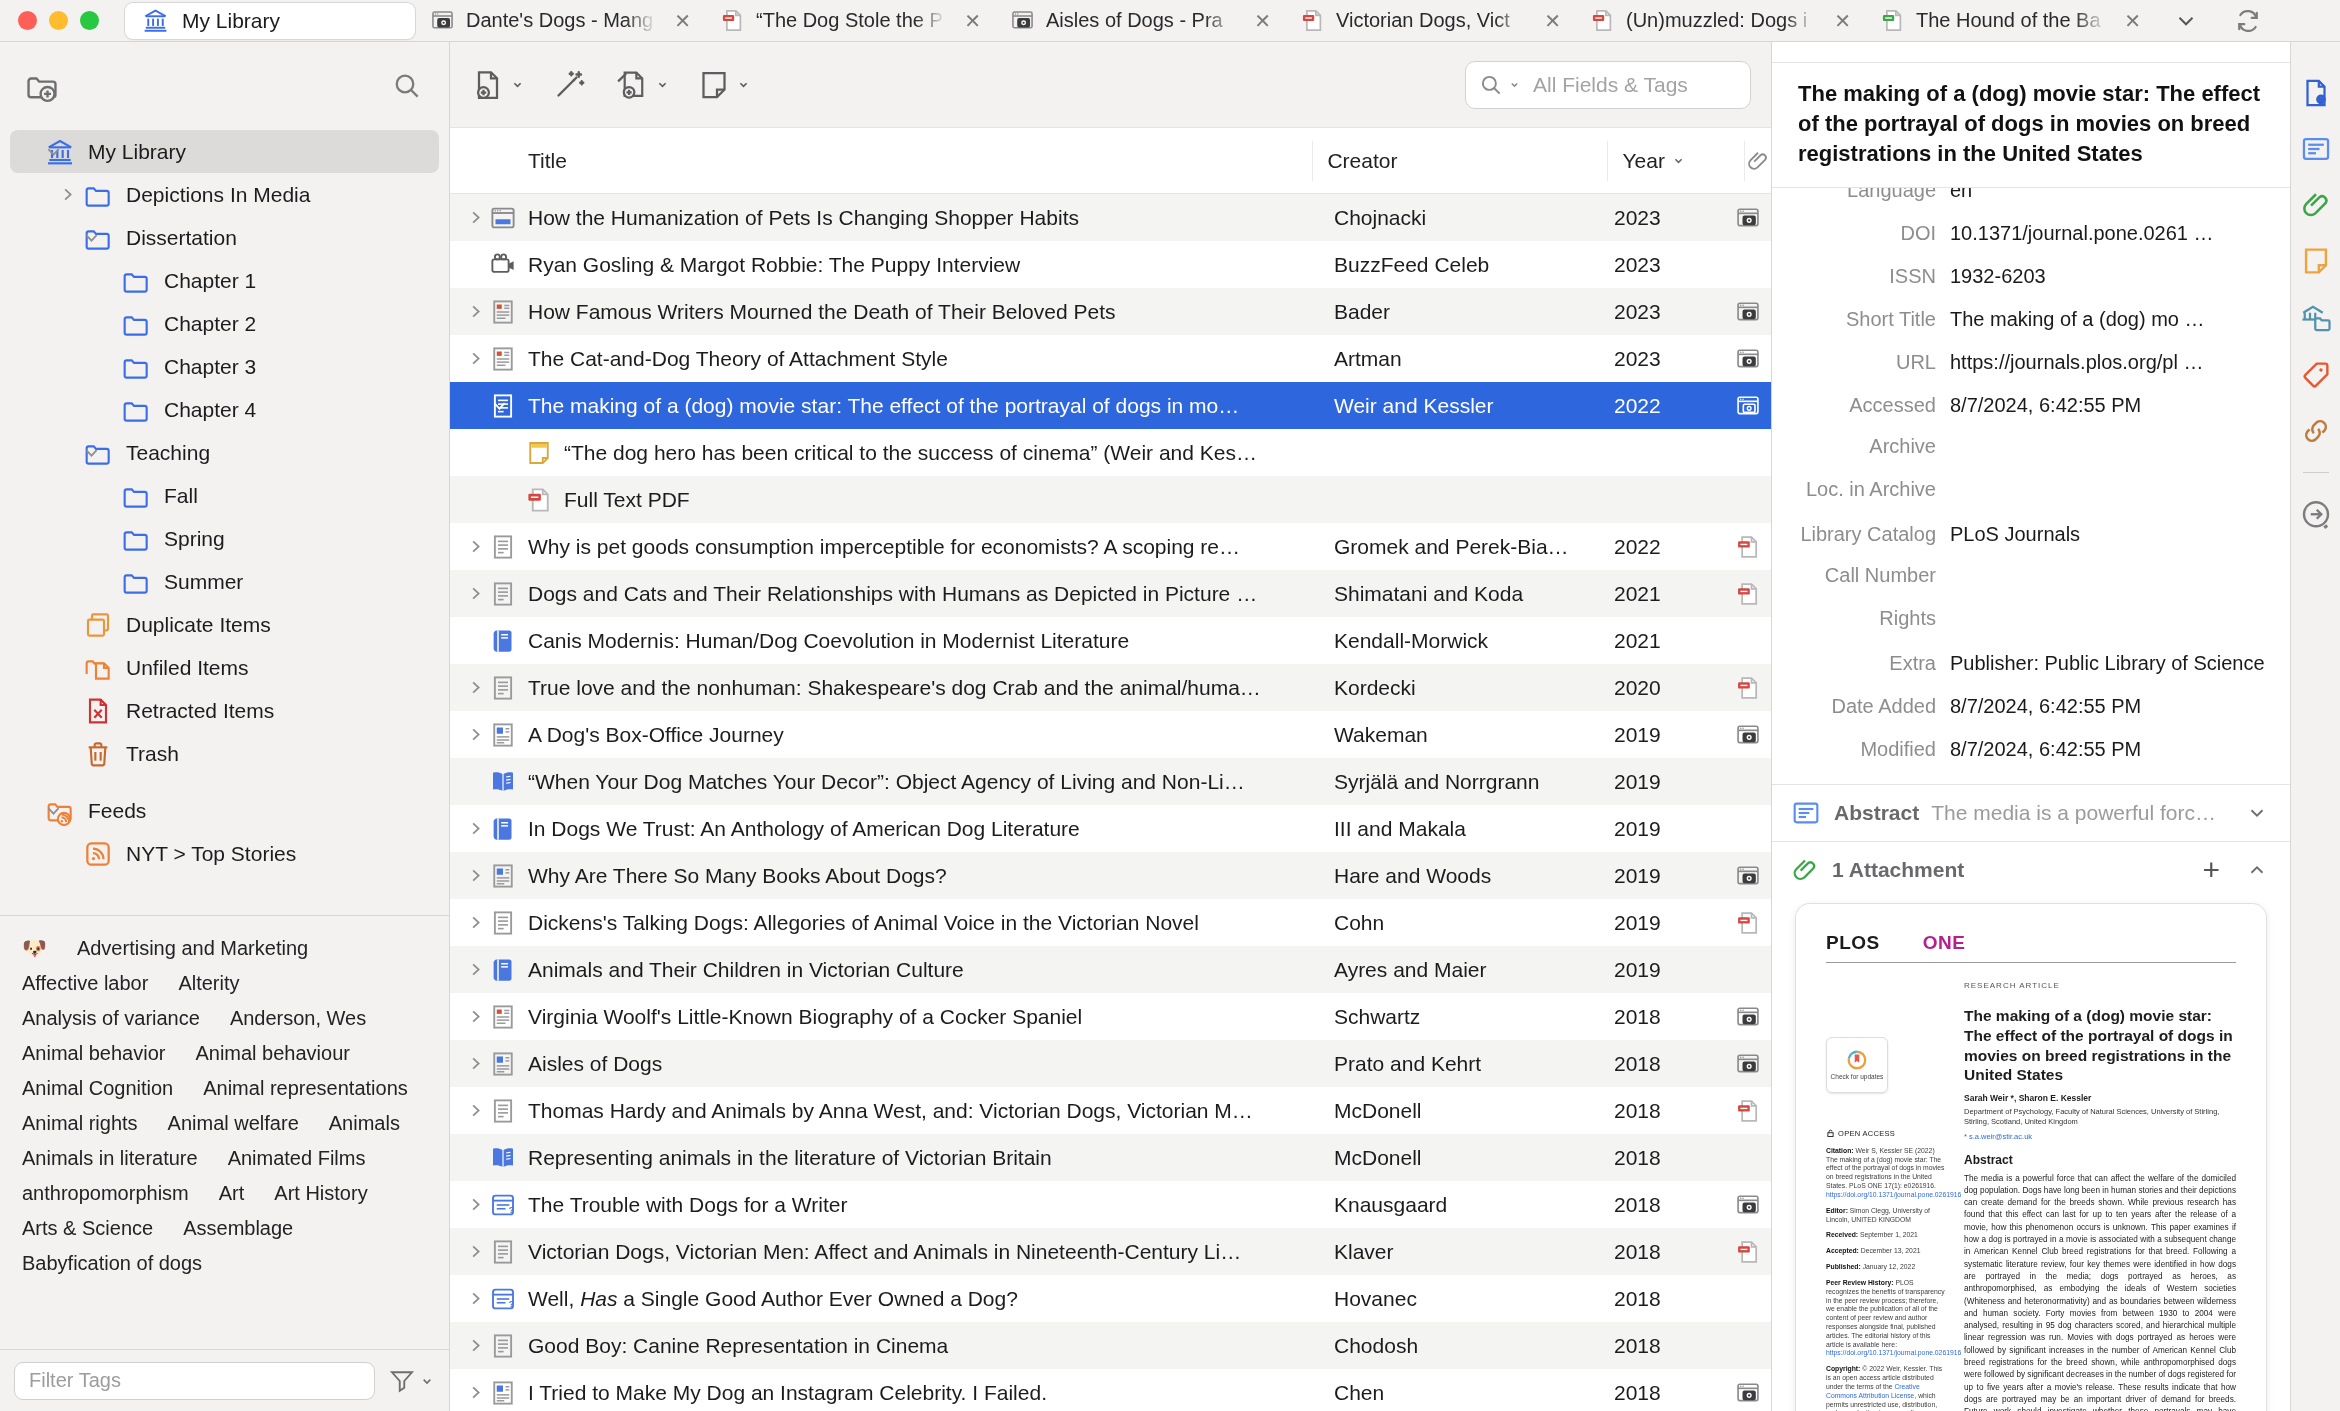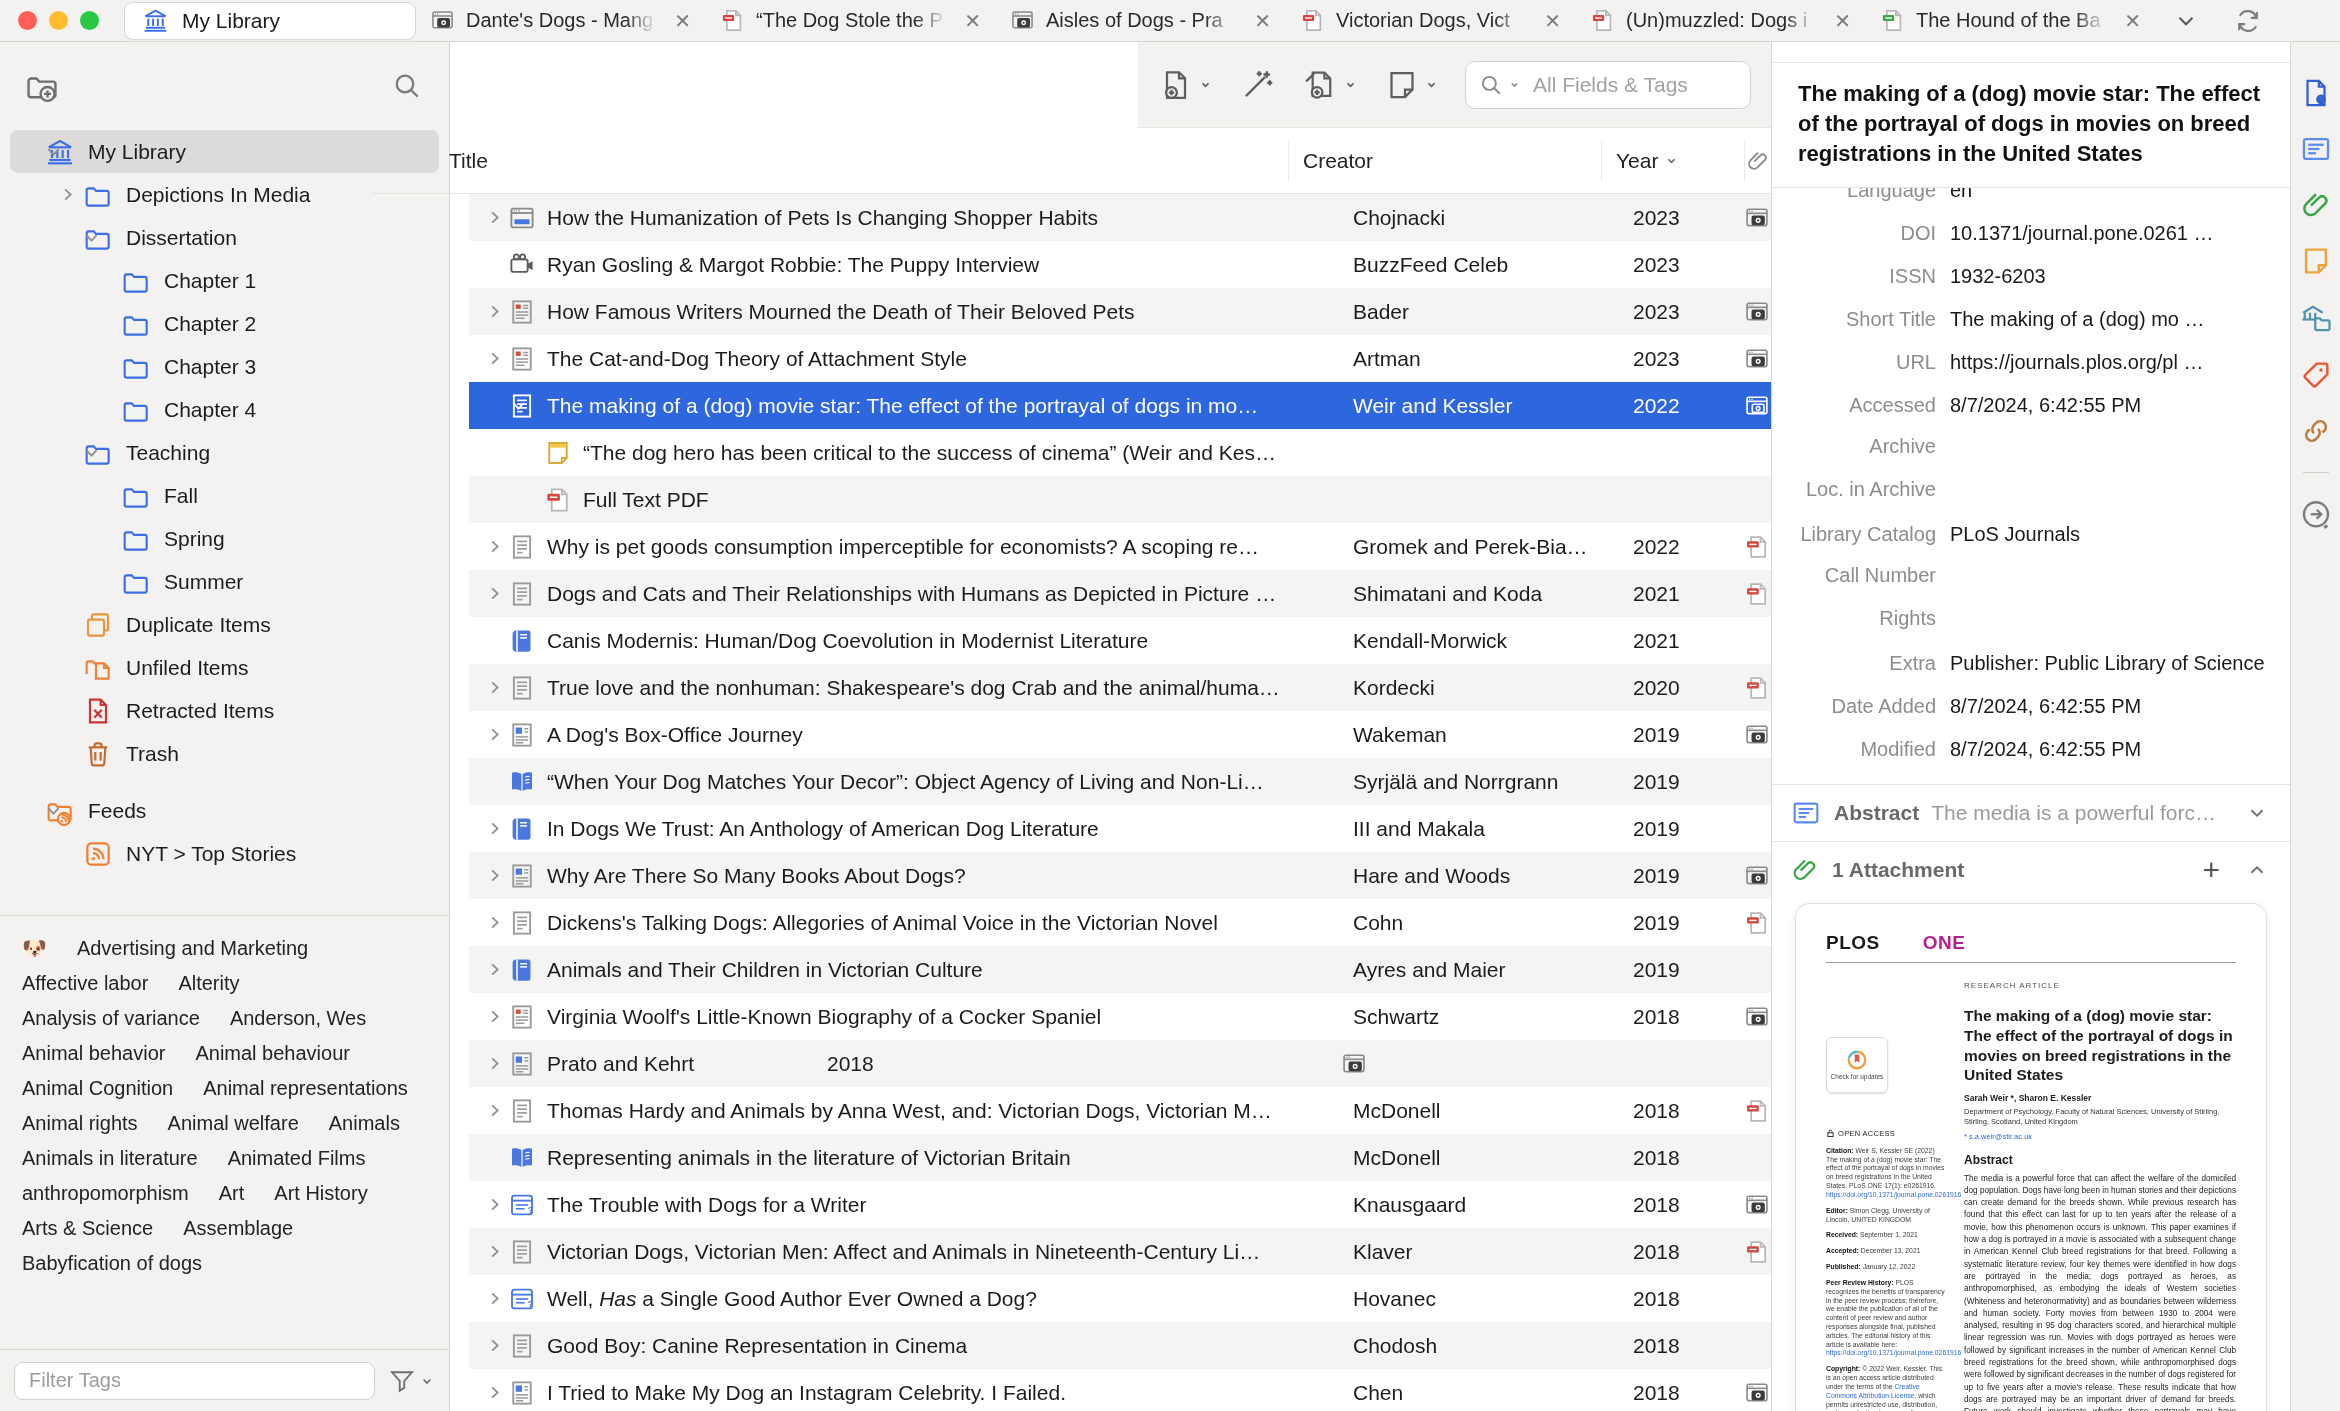--- a/index.html
+++ b/index.html
@@ -42,21 +42,21 @@
   .trow .tlabel{font-size:21px;white-space:nowrap;}
   .sec-gap{height:14px;}
   .side-div{border-top:1px solid #d9d7d4;margin-top:40px;}
   .tagcloud{flex:1;padding:22px 20px 10px 22px;display:flex;flex-wrap:wrap;column-gap:30px;row-gap:14px;align-content:flex-start;overflow:hidden;}
   .tag{font-size:20px;color:#232325;white-space:nowrap;line-height:21px;}
   .filterbar{height:62px;border-top:1px solid #d9d7d4;display:flex;align-items:center;padding:0 14px;gap:12px;flex:none;}
   .filterinput{flex:1;height:38px;background:#fff;border:1px solid #d2d0cd;border-radius:9px;display:flex;align-items:center;padding:0 14px;color:#9c9c9e;font-size:20px;}
   .funnelwrap{display:flex;align-items:center;gap:2px;color:#666;}
 
   
-  .middle{width:1322px;display:flex;flex-direction:column;background:#fff;border-right:1px solid var(--border);flex:none;align-items:flex-end;}
+  .middle{width:1322px;display:flex;flex-direction:column;background:#fff;border-right:1px solid var(--border);flex:none;}
   .mid-toolbar{height:86px;background:var(--chrome);border-bottom:1px solid var(--border-lite);display:flex;align-items:center;padding:0 20px;flex:none;}
   .tbtn{display:flex;align-items:center;gap:4px;margin-right:26px;color:#555;}
   .searchbox{margin-left:auto;width:286px;height:48px;background:#fff;border:1px solid #d4d2cf;border-radius:10px;display:flex;align-items:center;padding:0 12px;gap:4px;}
   .searchbox .ph{color:#a3a3a5;font-size:21px;margin-left:8px;}
   .colhdr{height:66px;border-bottom:1px solid var(--border-lite);display:flex;align-items:center;padding-left:12px;flex:none;position:relative;font-size:21px;color:#222;gap:33px;}
   .colhdr .c-title{width:872px;padding-left:66px;}
   .colhdr .c-creator{width:280px;border-left:1px solid #eceae7;padding-left:14px;height:40px;display:flex;align-items:center;}
   .colhdr .c-year{width:110px;border-left:1px solid #eceae7;padding-left:14px;height:40px;display:flex;align-items:center;gap:6px;}
   .colhdr .c-att{flex:1;border-left:1px solid #eceae7;height:40px;display:flex;align-items:center;justify-content:center;color:#777;}
   .rows{flex:1;overflow:hidden;}
@@ -1021,20 +1021,21 @@
               <svg width="30" height="30" viewBox="0 0 24 24" fill="none" stroke="#9a9a9c" stroke-width="1.5">
                 <rect x="5" y="3.5" width="14" height="17"></rect>
                 <rect x="7" y="6" width="5" height="5" fill="#4b78e0" stroke="none"></rect>
                 <line x1="14" y1="7" x2="17" y2="7" stroke-width="1.2"></line>
                 <line x1="14" y1="9.5" x2="17" y2="9.5" stroke-width="1.2"></line>
                 <line x1="7" y1="13.5" x2="17" y2="13.5" stroke-width="1.2"></line>
                 <line x1="7" y1="16" x2="17" y2="16" stroke-width="1.2"></line>
                 <line x1="7" y1="18.2" x2="13" y2="18.2" stroke-width="1.2"></line>
               </svg>
             </span>
+            <span class="rtitle">Aisles of Dogs</span>
             <span class="rcreator">Prato and Kehrt</span>
             <span class="ryear">2018</span>
             <span class="ratt">
               <svg width="28" height="28" viewBox="0 0 24 24" fill="none" stroke="#8a8a8c" stroke-width="1.4">
                 <rect x="3.5" y="4.5" width="17" height="14" rx="1.5"></rect>
                 <line x1="3.5" y1="8" x2="20.5" y2="8"></line>
                 <circle cx="5.8" cy="6.2" r=".6" fill="#8a8a8c" stroke="none"></circle>
                 <circle cx="7.8" cy="6.2" r=".6" fill="#8a8a8c" stroke="none"></circle>
                 <rect x="8" y="10.5" width="10" height="7" rx="1" fill="#3c3c3e" stroke="#3c3c3e"></rect>
                 <circle cx="13" cy="14" r="1.6" fill="none" stroke="#fff" stroke-width="1.2"></circle>

